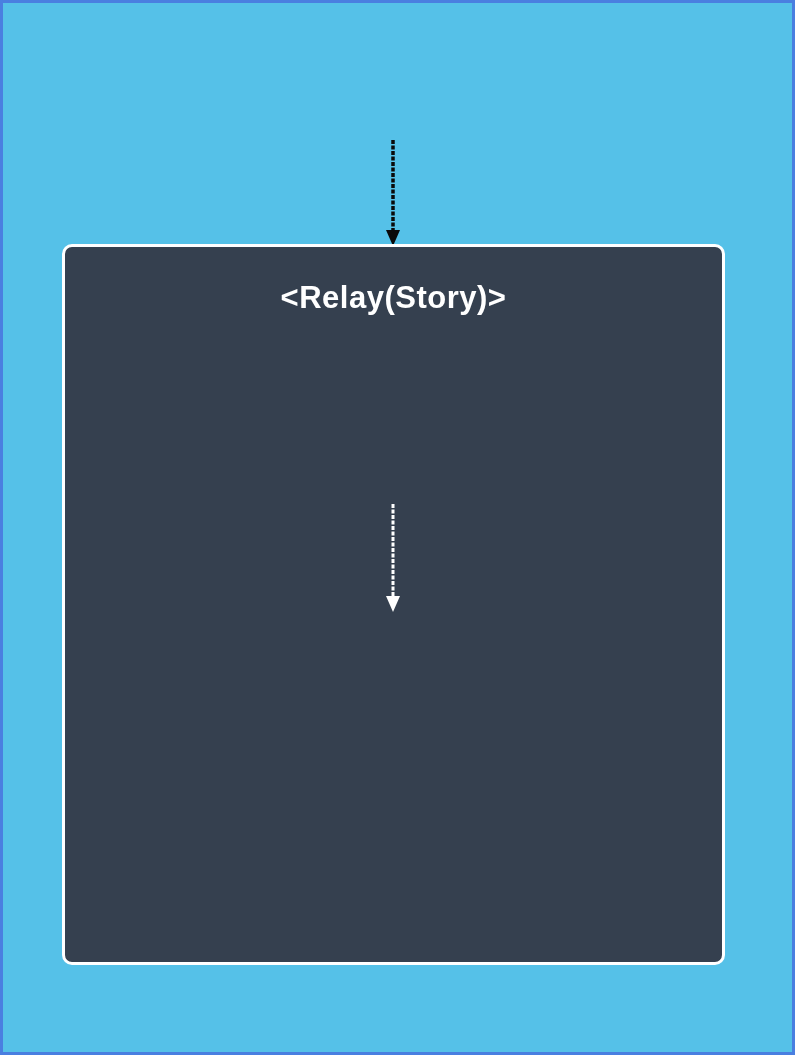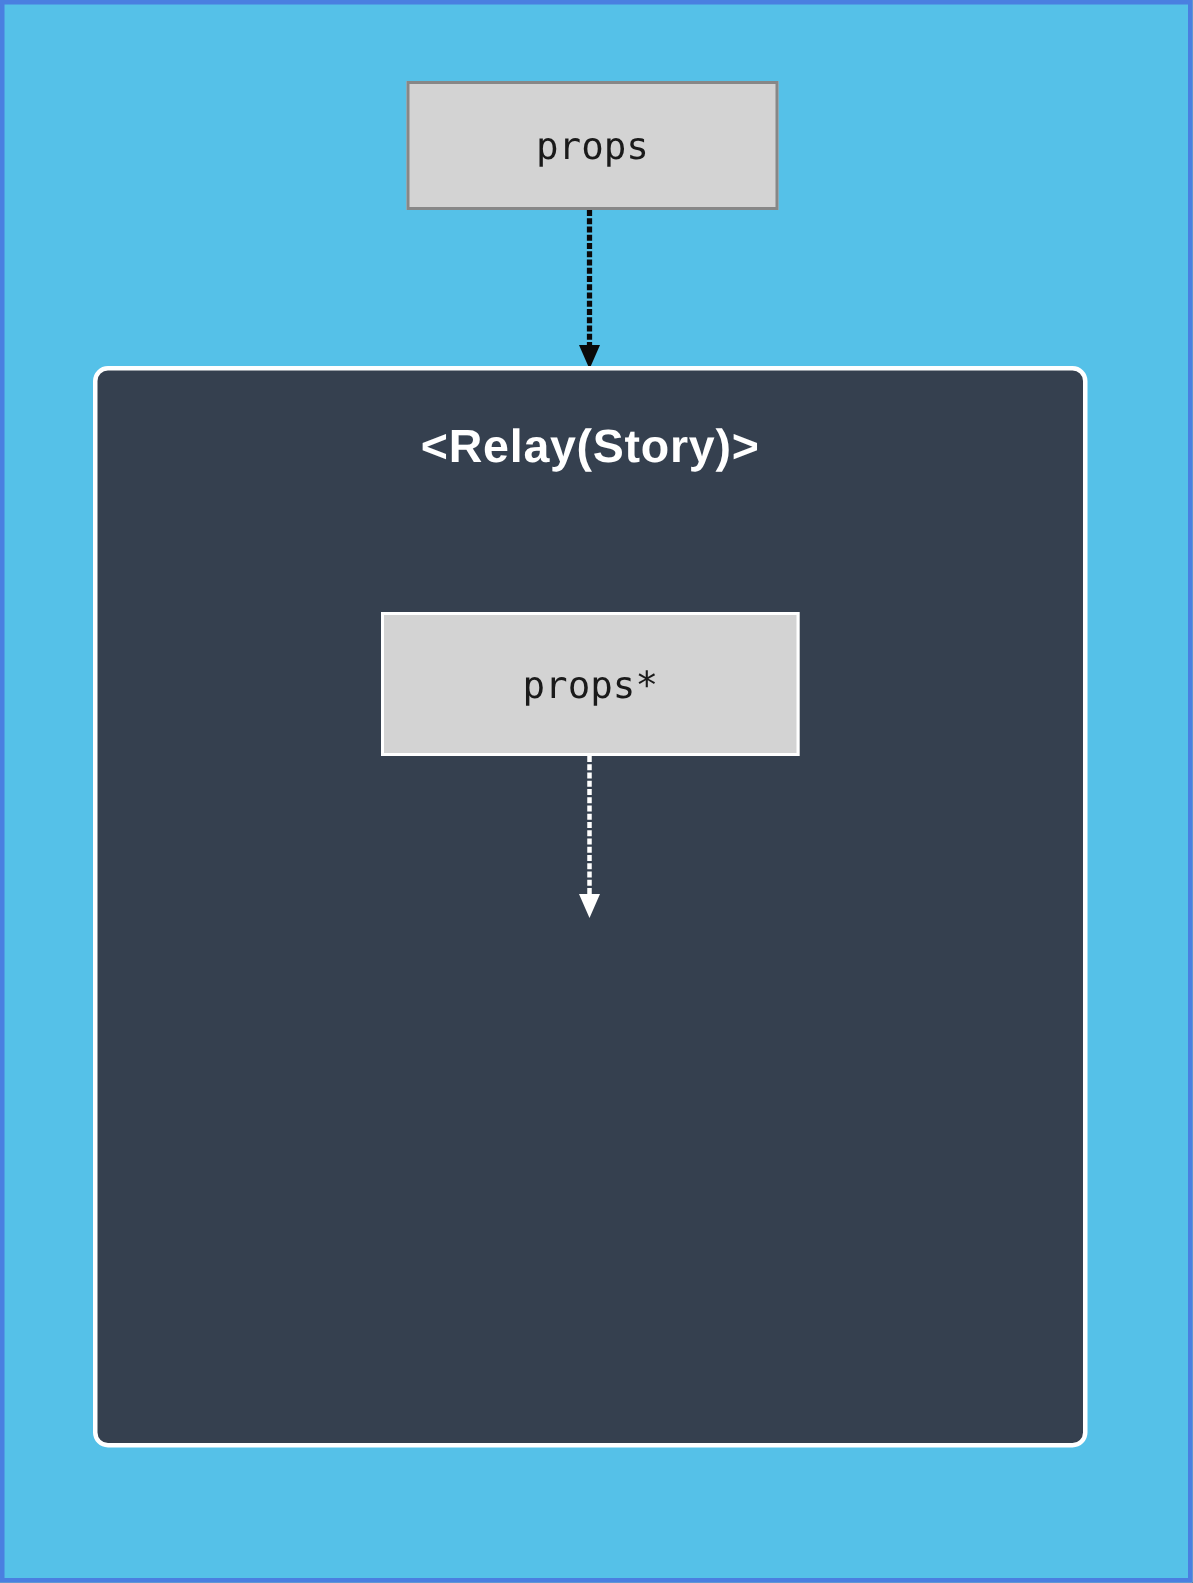--- a/index.html
+++ b/index.html
@@ -85,36 +85,30 @@
   .shaft-black { stroke: var(--arrow-black); stroke-width: 3.5; stroke-dasharray: 4 1.5; }
   .head-black  { fill: var(--arrow-black); }
   .shaft-white { stroke: var(--arrow-white); stroke-width: 3; stroke-dasharray: 4 1.5; }
   .head-white  { fill: var(--arrow-white); }
 </style>
 </head>
 <body>
 
 <div class="stage">
 
-  <div class="node-gray props-node">
-    <span>props</span>
-  </div>
 
   <svg class="arrow-svg arrow-1" width="24" height="108">
     <line class="shaft-black" x1="12" y1="0" x2="12" y2="92"></line>
     <polygon class="head-black" points="12,106 5,90 19,90"></polygon>
   </svg>
 
   <div class="relay-panel">
     <div class="relay-title">&lt;Relay(Story)&gt;</div>
   </div>
 
-  <div class="node-gray props-internal-node">
-    <span>props*</span>
-  </div>
 
   <svg class="arrow-svg arrow-2" width="24" height="110">
     <line class="shaft-white" x1="12" y1="0" x2="12" y2="94"></line>
     <polygon class="head-white" points="12,108 5,92 19,92"></polygon>
   </svg>
 
 
 </div>
 
 </body></html>

